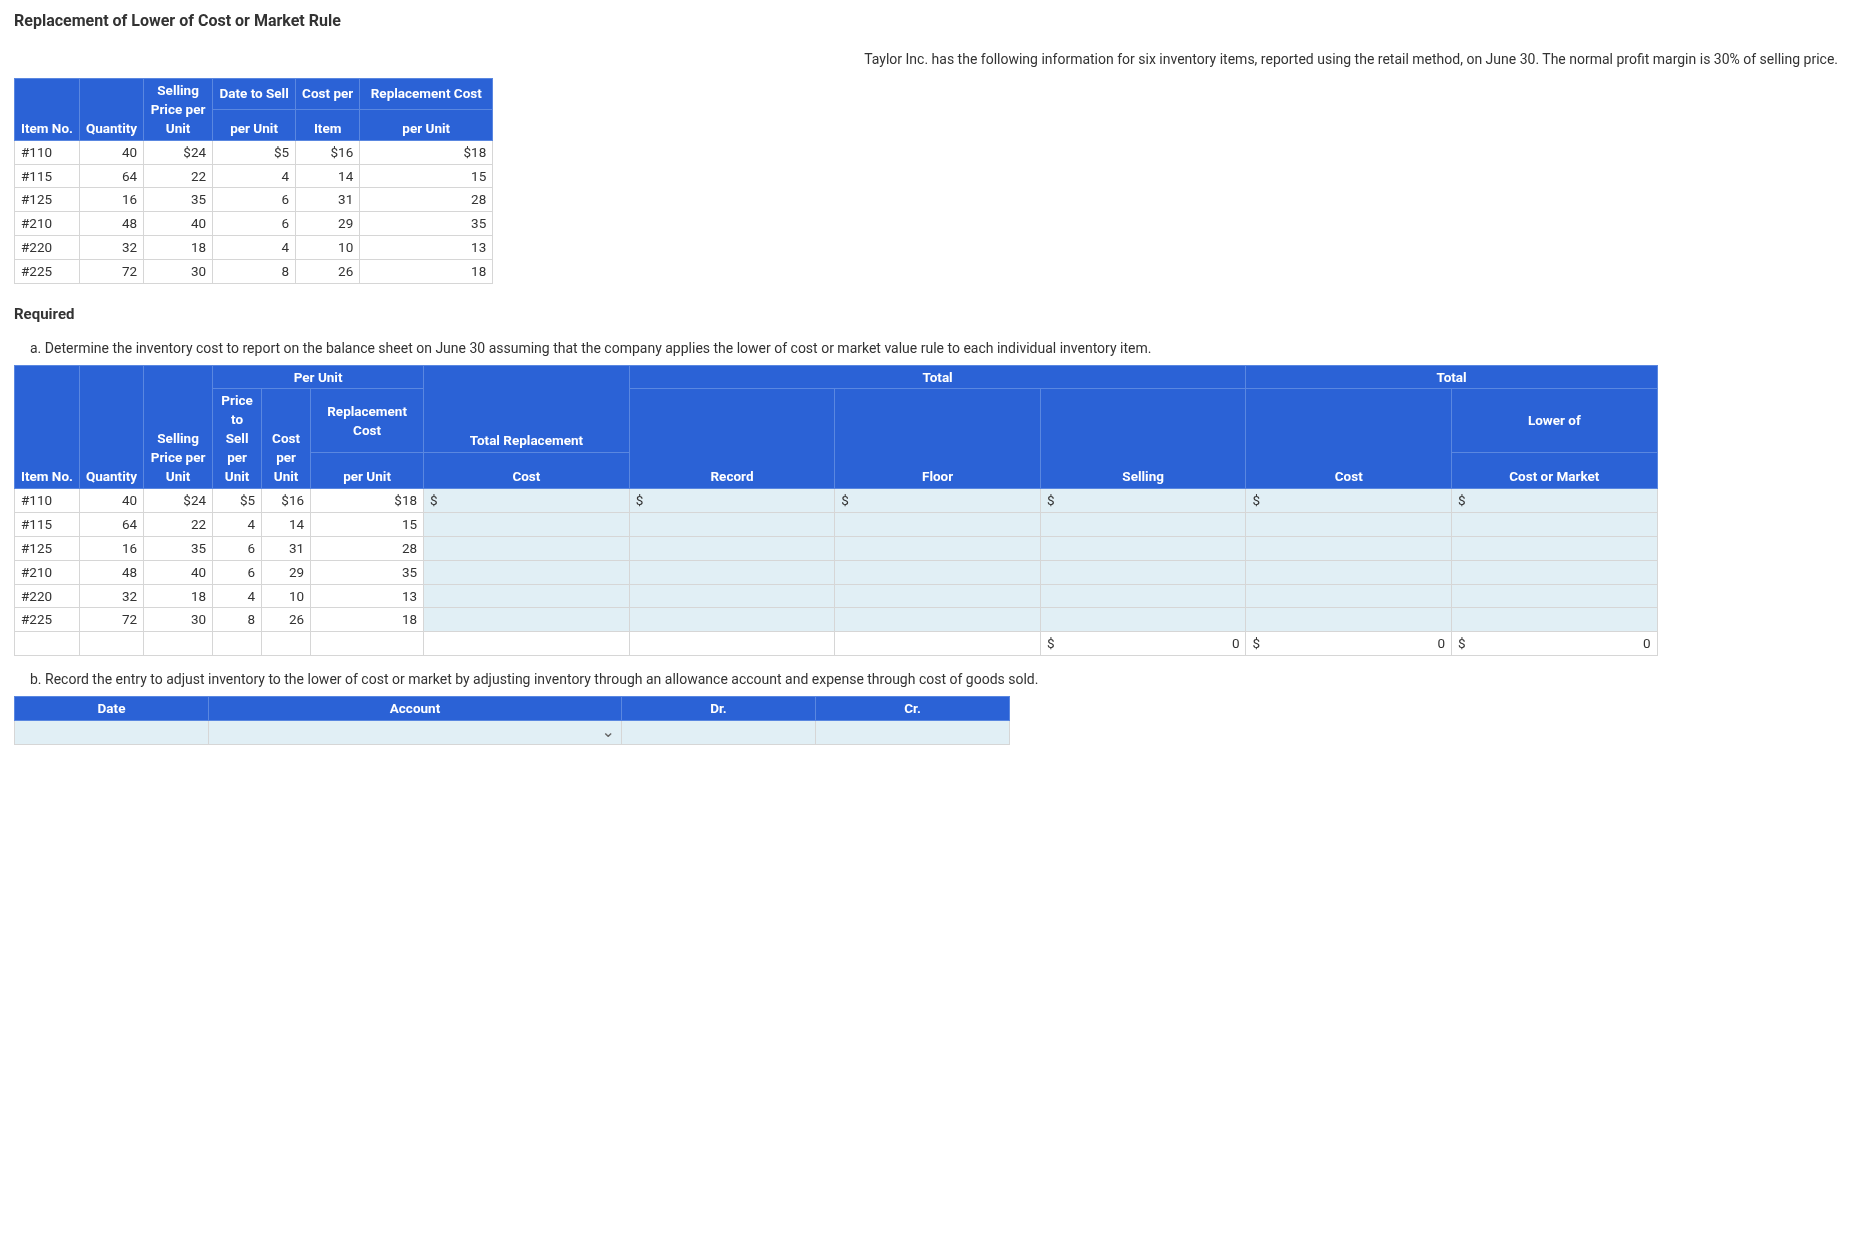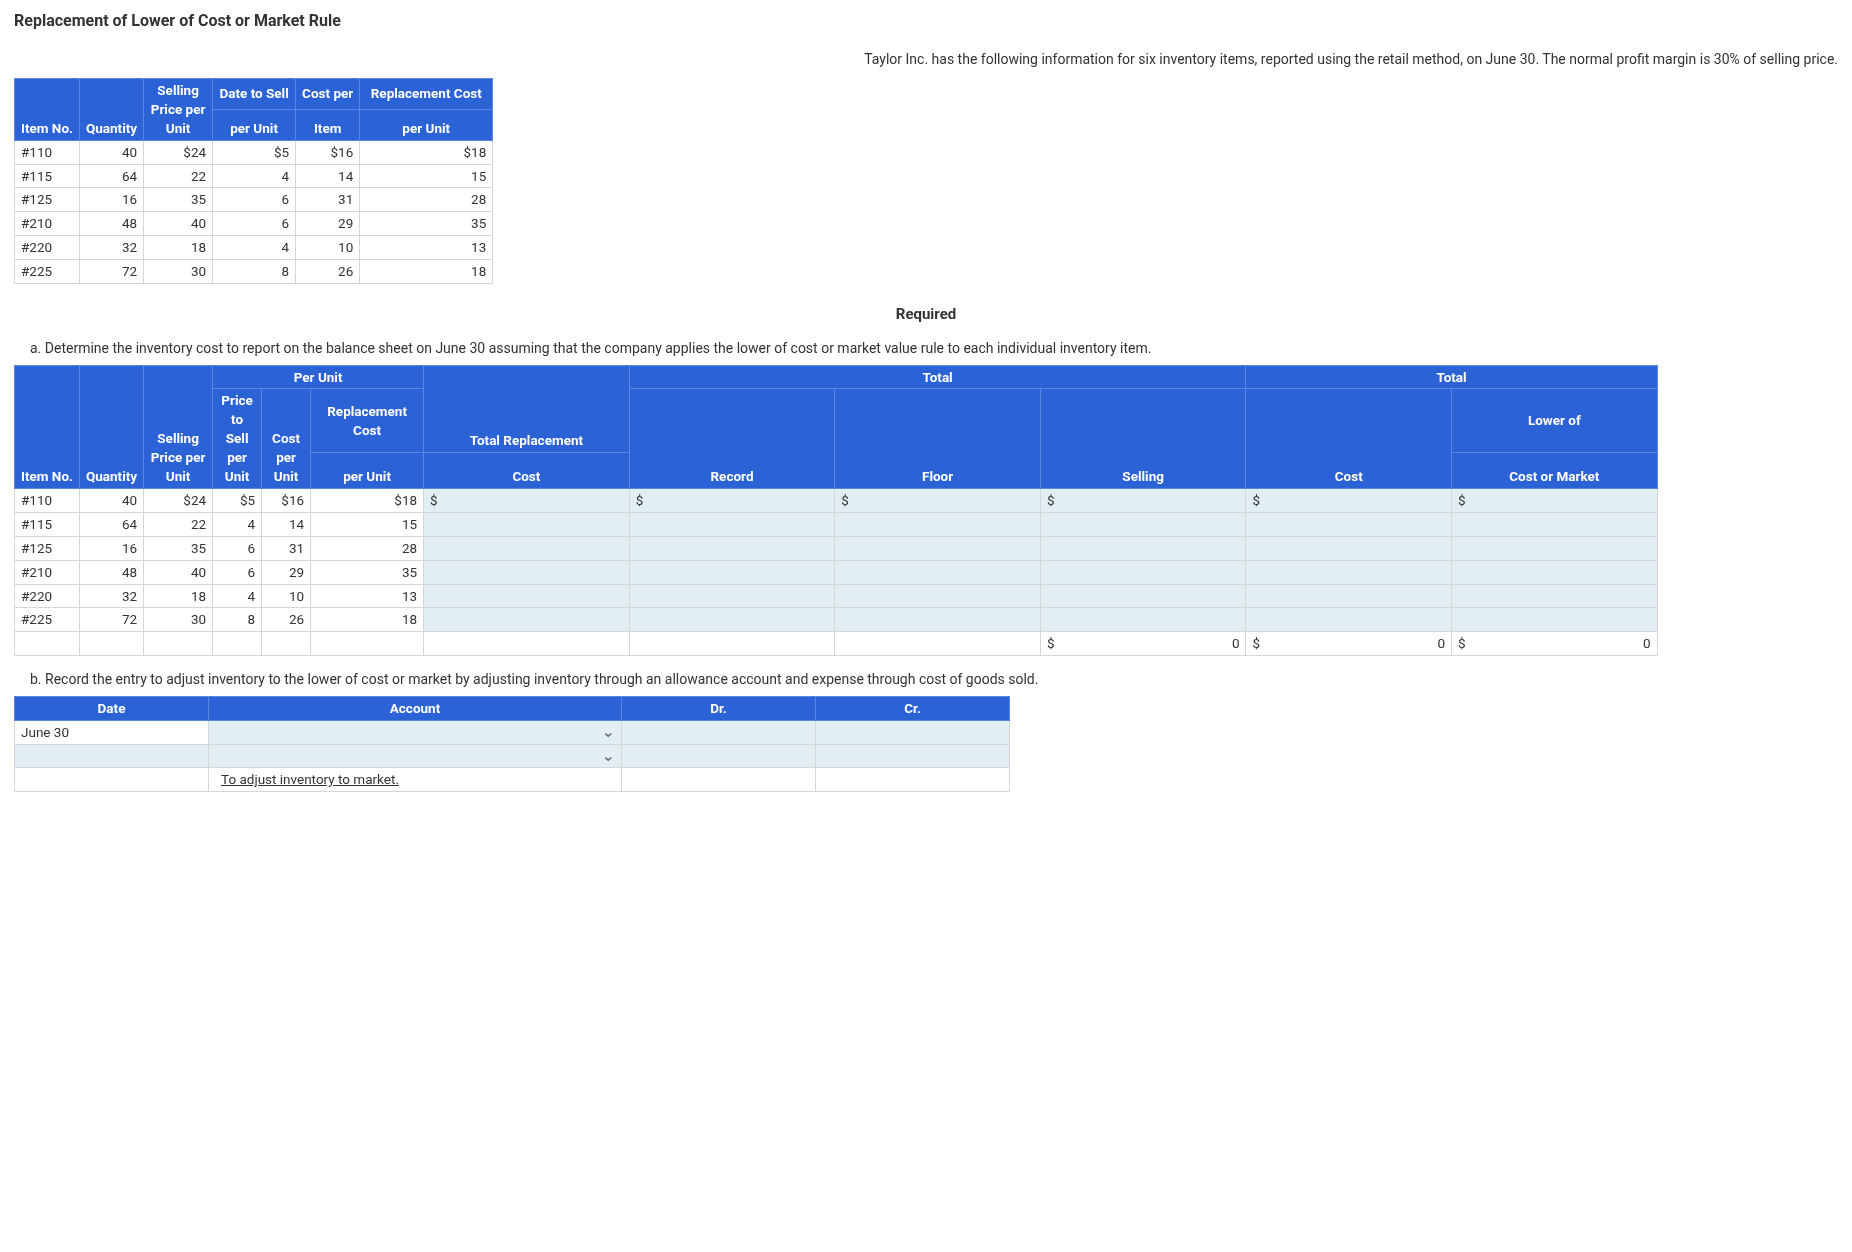--- a/index.html
+++ b/index.html
@@ -39,21 +39,20 @@
     background: #fff;
   }
   .ta-r { text-align: right; }
   .ta-l { text-align: left; }
   .ta-c { text-align: center; }
   .va-b { vertical-align: bottom; }
   .req {
     font-weight: 700;
     font-size: 15px;
     margin: 20px 0 12px 0;
-    text-align: center;
   }
   .inputcell {
     background: #e1eff5 !important;
   }
   .inputcell input {
     width: 100%;
     border: none;
     background: transparent;
     font-size: 13.5px;
     padding: 1px 2px;
@@ -457,41 +456,24 @@
   <thead>
     <tr>
       <th class="ta-c" style="min-width:56px"><span>Date</span></th>
       <th class="ta-c" style="min-width:400px"><span>Account</span></th>
       <th class="ta-c" style="min-width:80px"><span>Dr.</span></th>
       <th class="ta-c" style="min-width:80px"><span>Cr.</span></th>
     </tr>
   </thead>
   <tbody id="t3body">
       <tr>
-        <td class="ta-l">June 30</td>
+        <td class="inputcell"><input type="text" style=""></td>
         <td class="inputcell">
           <div class="select-wrap">
             <span class="spacer"></span>
             <span style="color: rgb(102, 102, 102); font-size: 16px; line-height: 10px;">⌄</span>
           </div>
         </td>
         <td class="inputcell"><input type="text" class="ta-r" style=""></td>
         <td class="inputcell"><input type="text" class="ta-r" style=""></td>
       </tr>
-      <tr>
-        <td class="inputcell"><input type="text" style=""></td>
-        <td class="inputcell">
-          <div class="select-wrap">
-            <span class="spacer"></span>
-            <span style="color: rgb(102, 102, 102); font-size: 16px; line-height: 10px;">⌄</span>
-          </div>
-        </td>
-        <td class="inputcell"><input type="text" class="ta-r" style=""></td>
-        <td class="inputcell"><input type="text" class="ta-r" style=""></td>
-      </tr>
-      <tr>
-        <td>&nbsp;</td>
-        <td><span class="footnote">To adjust inventory to market.</span></td>
-        <td>&nbsp;</td>
-        <td>&nbsp;</td>
-      </tr>
     </tbody>
 </table>
 
 </body></html>

